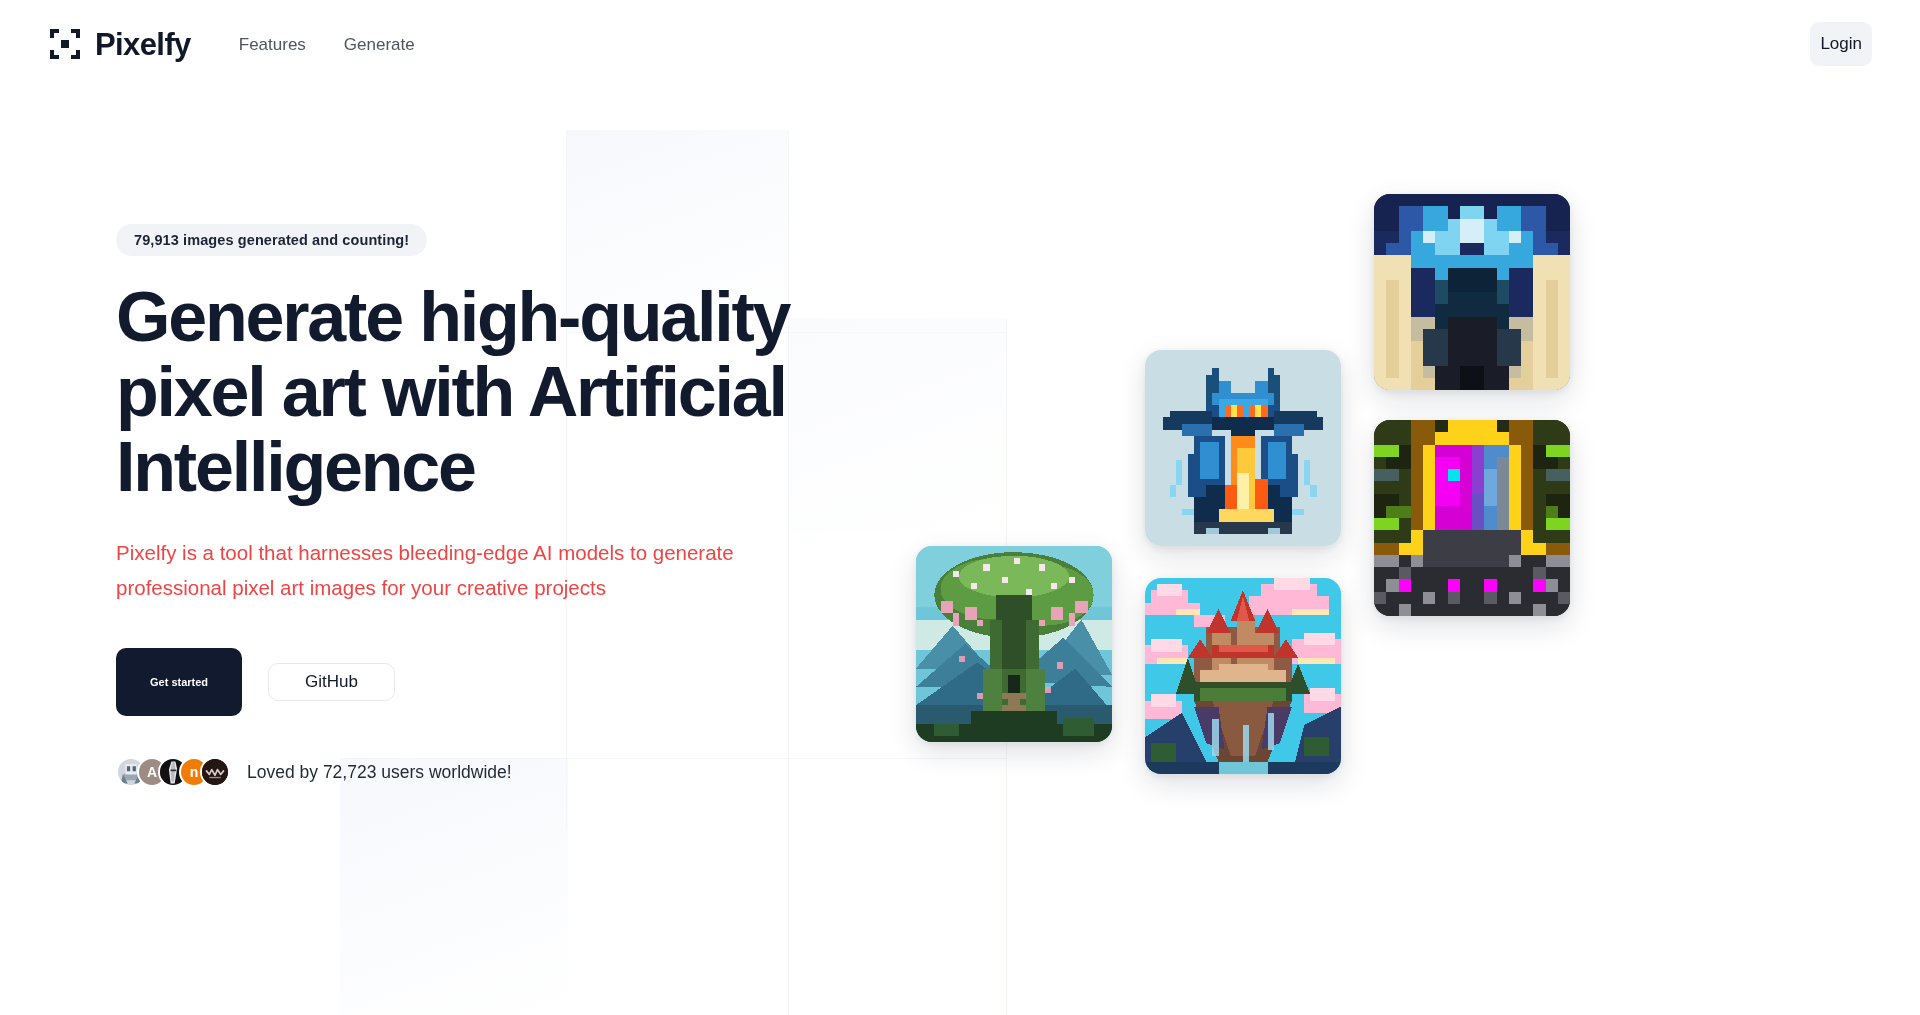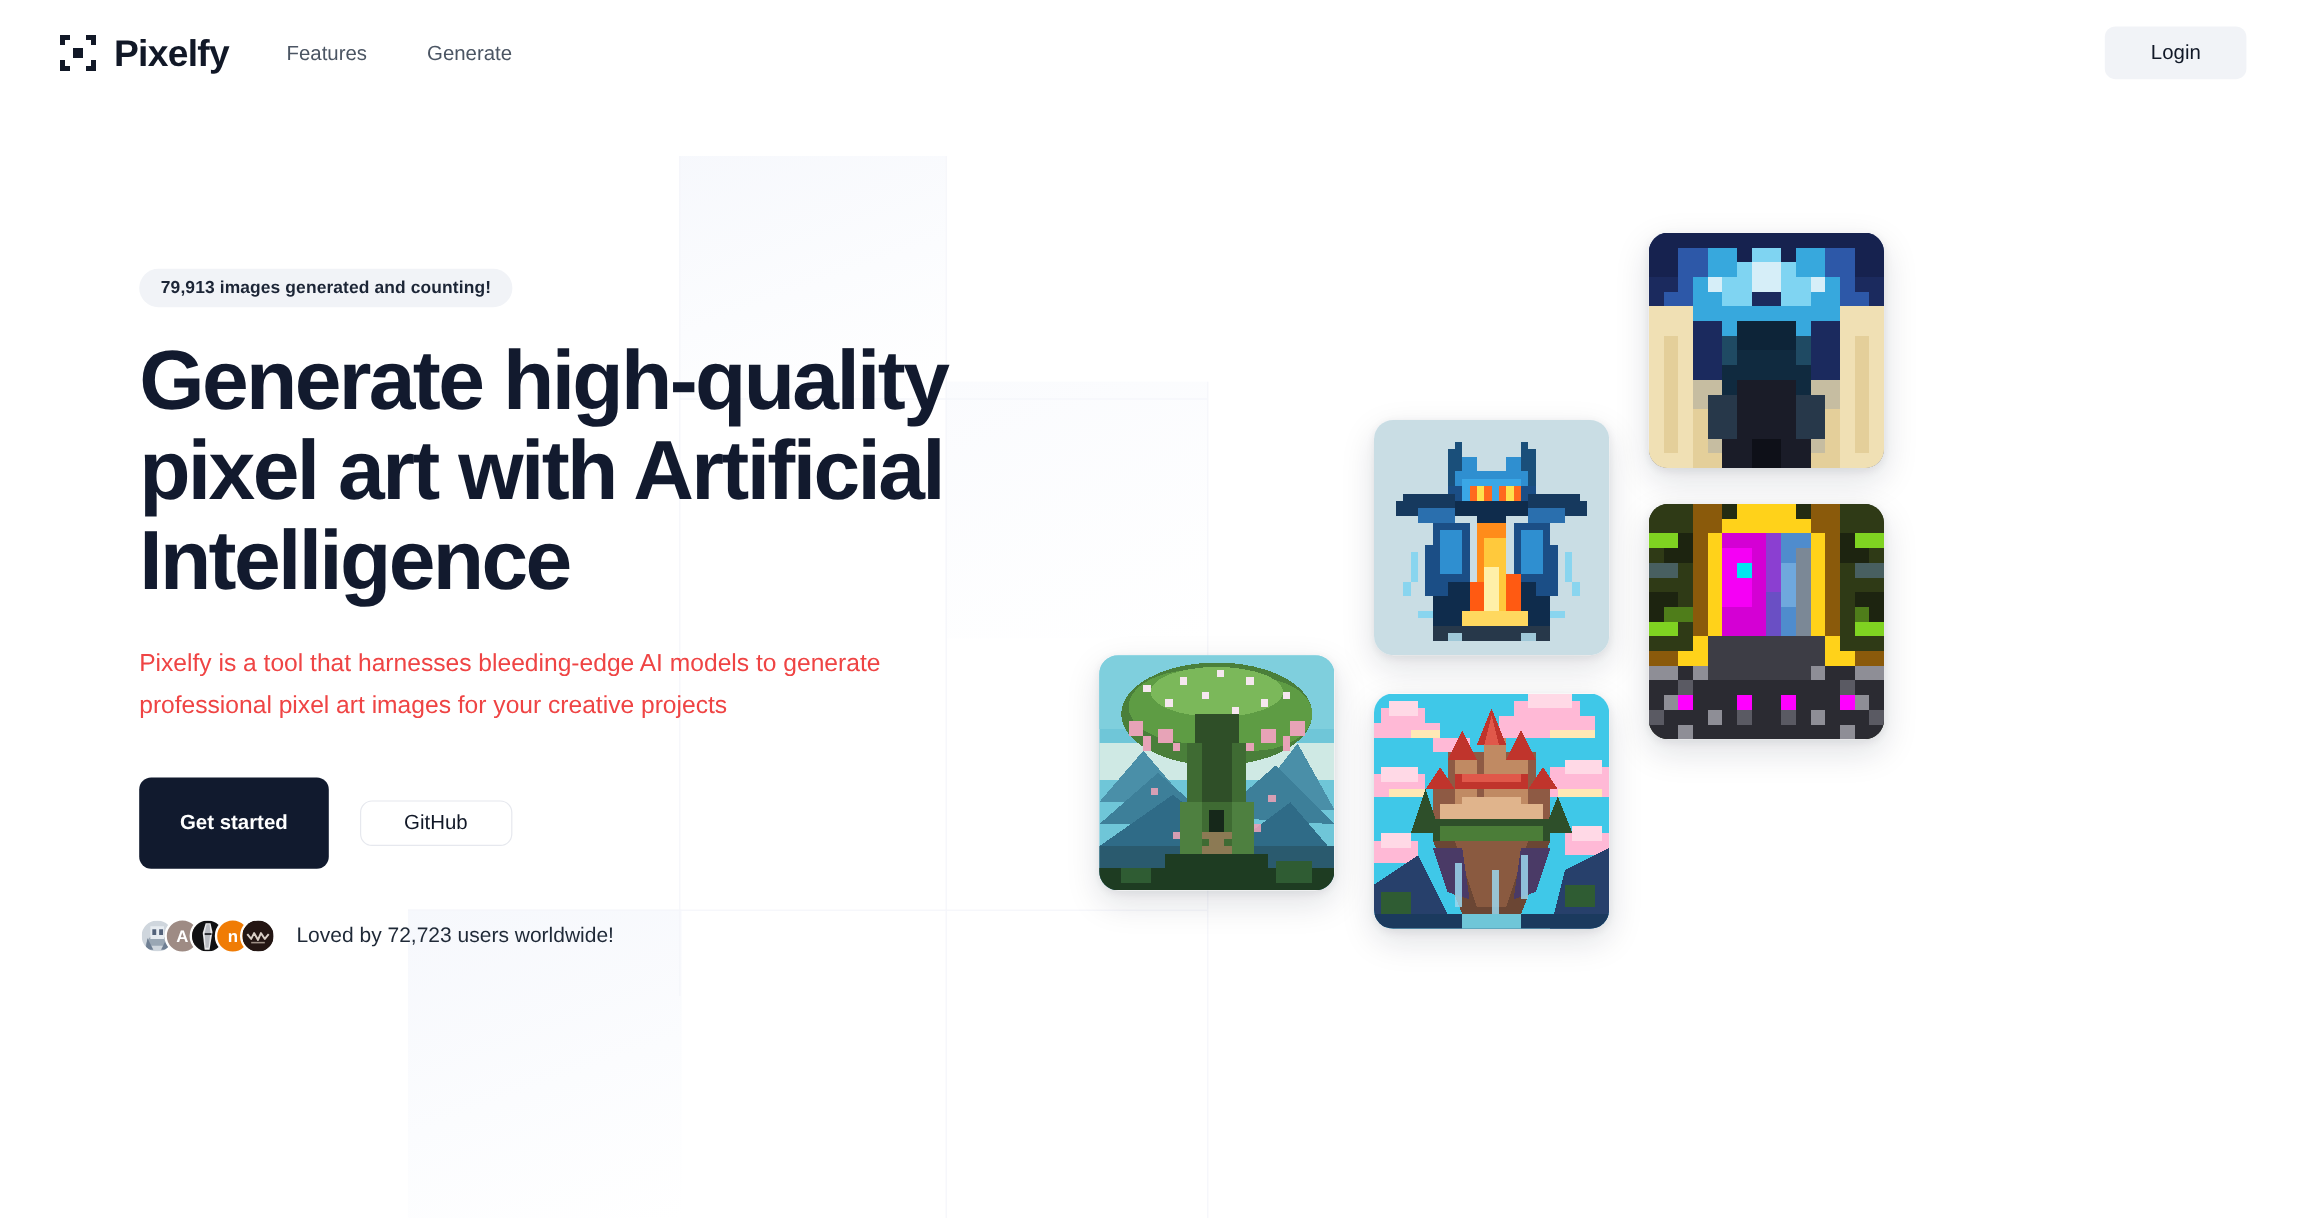--- a/index.html
+++ b/index.html
@@ -66,40 +66,40 @@
     font-size: 31px;
     font-weight: bold;
     letter-spacing: -0.6px;
     color: #111827;
     line-height: 1;
   }
 
   nav#primary-nav {
     display: flex;
     align-items: center;
-    gap: 50px;
+    gap: 38px;
     margin-left: 48px;
   }
   nav#primary-nav a {
     font-size: 17px;
     color: #4b5563;
     text-decoration: none;
     line-height: 1;
   }
 
   .header-spacer { flex: 1 1 auto; }
 
   #login-button {
     font-family: inherit;
     font-size: 17px;
     color: #111827;
     background: #f1f3f7;
     border: none;
     border-radius: 9px;
-    padding: 12px 38px;
+    padding: 12px 10px;
     cursor: pointer;
     line-height: 1.2;
   }
 
   
   main#hero {
     position: relative;
     z-index: 4;
   }
 
@@ -141,21 +141,21 @@
   }
 
   .cta-row {
     margin-top: 42px;
     display: flex;
     align-items: center;
     gap: 26px;
   }
   #get-started-button {
     font-family: inherit;
-    font-size: 17px;
+    font-size: 11px;
     font-weight: bold;
     color: #ffffff;
     background: #111a2e;
     border: none;
     border-radius: 10px;
     padding: 27px 34px;
     cursor: pointer;
     line-height: 1.3;
   }
   #github-button {

